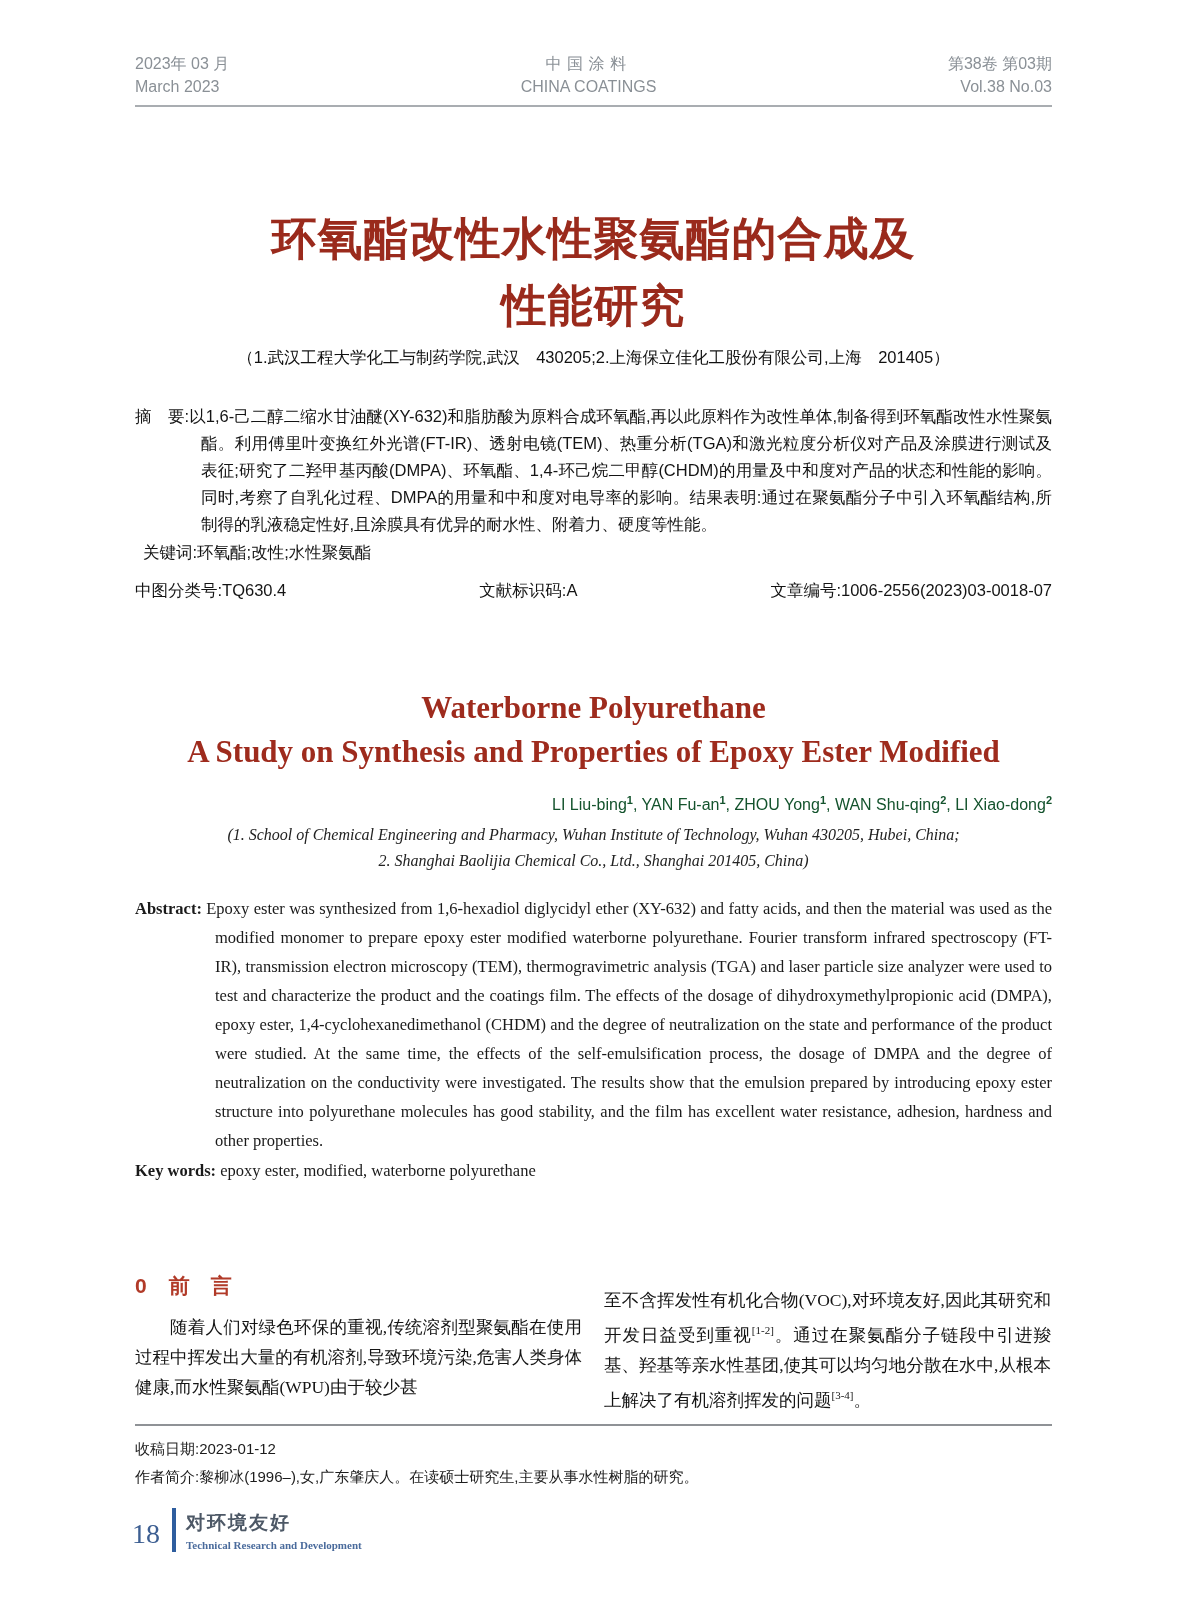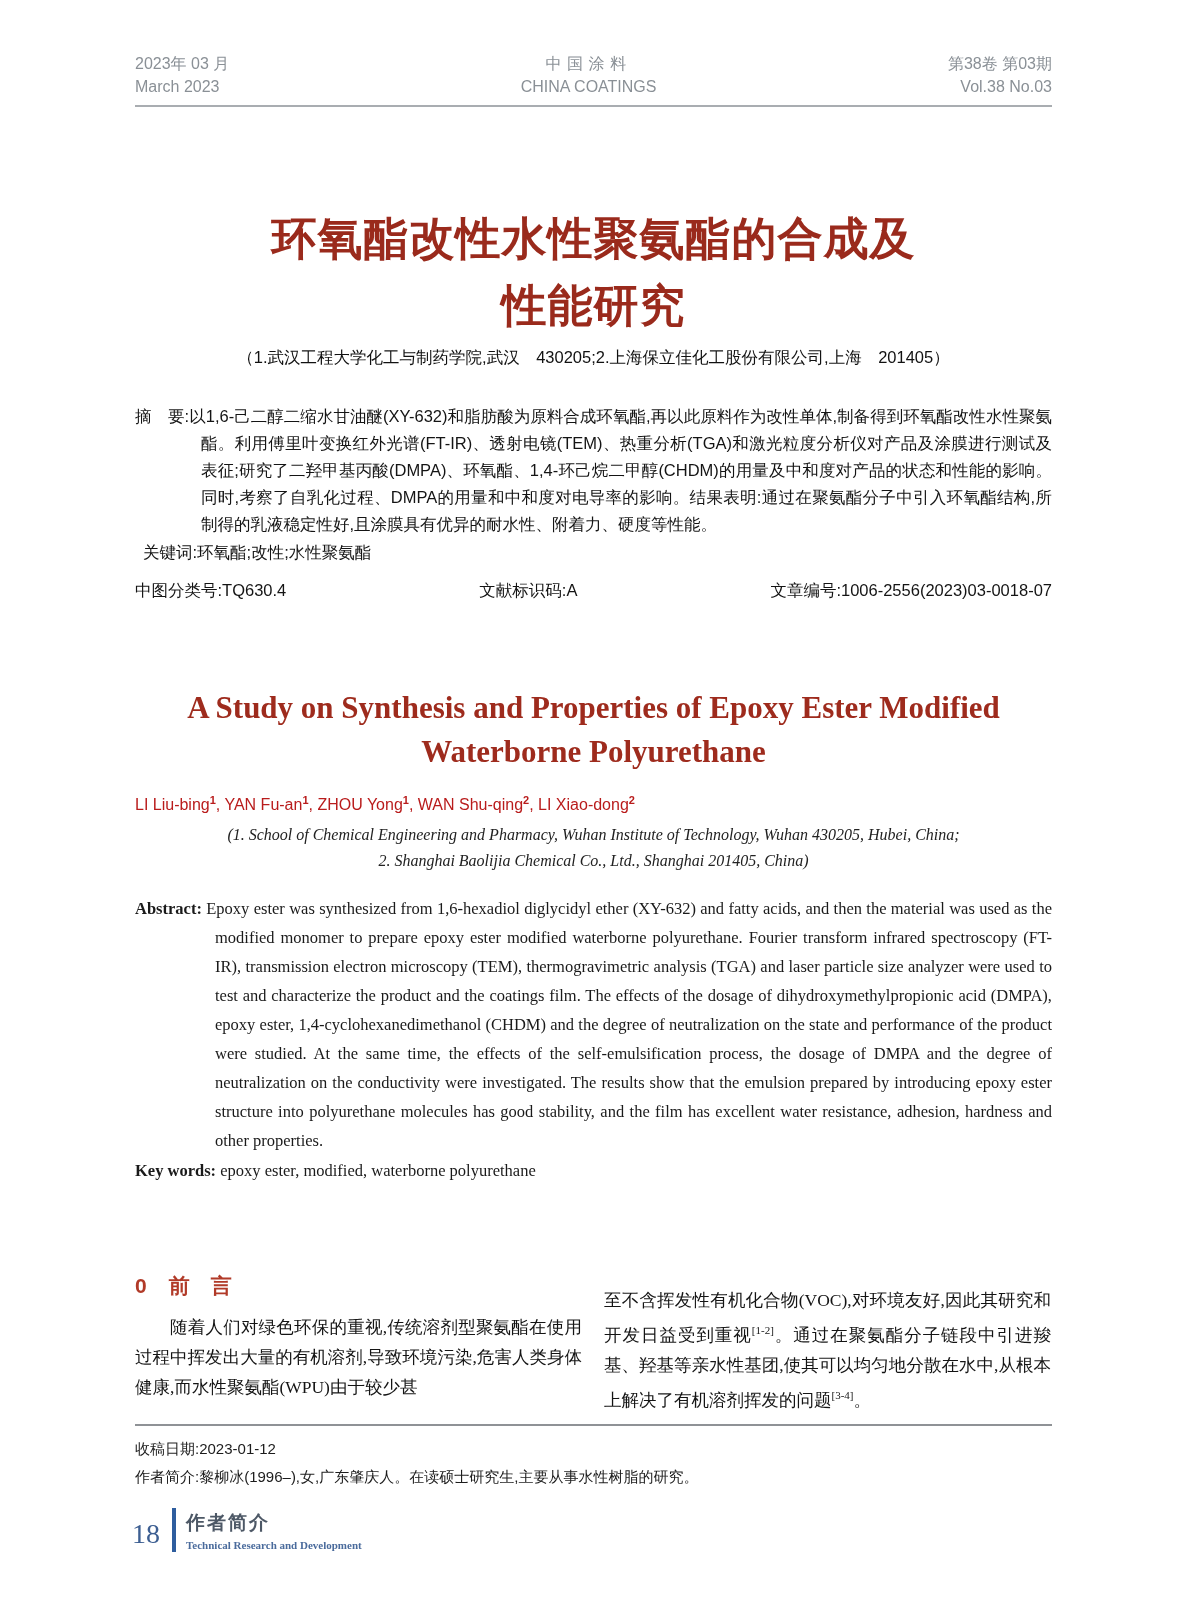--- a/index.html
+++ b/index.html
@@ -26,21 +26,21 @@
   .cn-abs { margin-top: 34px; font-size: 16.5px; line-height: 27px; text-align: justify;
     padding-left: 66px; text-indent: -66px; color: #141414; }
   .cn-abs b, .cn-kw b, .clc-row b, .fnote b { font-weight: normal; }
   .cn-kw { margin-top: 1px; font-size: 16.5px; line-height: 27px; color: #141414; margin-left: 8px; }
   .clc-row { margin-top: 14px; display: flex; justify-content: space-between;
     font-size: 16.5px; color: #141414; }
   .doi-line { margin-top: 13px; font-family: "Liberation Serif", serif; font-size: 16px; color: #222; }
   
   .en-title { margin-top: 84px; text-align: center; color: #9e2b1d; font-weight: bold;
     font-family: "Liberation Serif", serif; font-size: 31px; line-height: 44px; }
-  .en-authors { margin-top: 20px; text-align: left; font-size: 16px; color: #b91c1c; }
+  .en-authors { margin-top: 20px; text-align: right; font-size: 16px; color: #14532d; }
   .en-affil { margin-top: 8px; text-align: center; font-family: "Liberation Serif", serif;
     font-style: italic; font-size: 16px; line-height: 26px; color: #222; }
   .en-abs { margin-top: 20px; font-family: "Liberation Serif", serif; font-size: 16.5px;
     line-height: 29px; text-align: justify; padding-left: 80px; text-indent: -80px; color: #1a1a1a; }
   .en-abs b { font-family: "Liberation Serif", serif; }
   .en-kw { margin-top: 1px; font-family: "Liberation Serif", serif; font-size: 16.5px;
     line-height: 29px; color: #1a1a1a; }
   
   .intro { margin-top: 88px; display: flex; gap: 22px; }
   .intro .colm { width: 447px; }
@@ -96,22 +96,22 @@
   <p class="cn-kw"><b>关键词:</b><span>环氧酯;改性;水性聚氨酯</span></p>
 
   <div class="clc-row">
     <span><b>中图分类号:</b><span>TQ630.4</span></span>
     <span><b>文献标识码:</b><span>A</span></span>
     <span><b>文章编号:</b><span>1006-2556(2023)03-0018-07</span></span>
   </div>
 
 
   <div class="en-title">
+    <div>Waterborne Polyurethane</div>
     <div>A Study on Synthesis and Properties of Epoxy Ester Modified</div>
-    <div>Waterborne Polyurethane</div>
   </div>
 
   <div class="en-authors"><span>LI Liu-bing</span><sup>1</sup><span>, </span><span>YAN Fu-an</span><sup>1</sup><span>, </span><span>ZHOU Yong</span><sup>1</sup><span>, </span><span>WAN Shu-qing</span><sup>2</sup><span>, </span><span>LI Xiao-dong</span><sup>2</sup></div>
 
   <div class="en-affil">
     <div>(1. School of Chemical Engineering and Pharmacy, Wuhan Institute of Technology, Wuhan 430205, Hubei, China;</div>
     <div>2. Shanghai Baolijia Chemical Co., Ltd., Shanghai 201405, China)</div>
   </div>
 
   <p class="en-abs"><b>Abstract:</b> <span>Epoxy ester was synthesized from 1,6-hexadiol diglycidyl ether (XY-632) and fatty acids, and then the material was used as the modified monomer to prepare epoxy ester modified waterborne polyurethane. Fourier transform infrared spectroscopy (FT-IR), transmission electron microscopy (TEM), thermogravimetric analysis (TGA) and laser particle size analyzer were used to test and characterize the product and the coatings film. The effects of the dosage of dihydroxymethylpropionic acid (DMPA), epoxy ester, 1,4-cyclohexanedimethanol (CHDM) and the degree of neutralization on the state and performance of the product were studied. At the same time, the effects of the self-emulsification process, the dosage of DMPA and the degree of neutralization on the conductivity were investigated. The results show that the emulsion prepared by introducing epoxy ester structure into polyurethane molecules has good stability, and the film has excellent water resistance, adhesion, hardness and other properties.</span></p>
@@ -131,18 +131,18 @@
   <div class="fn-rule"></div>
   <div class="fnote">
     <div><b>收稿日期:</b><span>2023-01-12</span></div>
     <div><b>作者简介:</b><span>黎柳冰(1996–),女,广东肇庆人。在读硕士研究生,主要从事水性树脂的研究。</span></div>
   </div>
 
   <div class="pfooter">
     <div class="pnum">18</div>
     <div class="pbar"></div>
     <div class="pcol">
-      <div class="cn">作者简介</div>
+      <div class="cn">对环境友好</div>
       <div class="en">Technical Research and Development</div>
     </div>
   </div>
 
 </div>
 
 </body></html>

